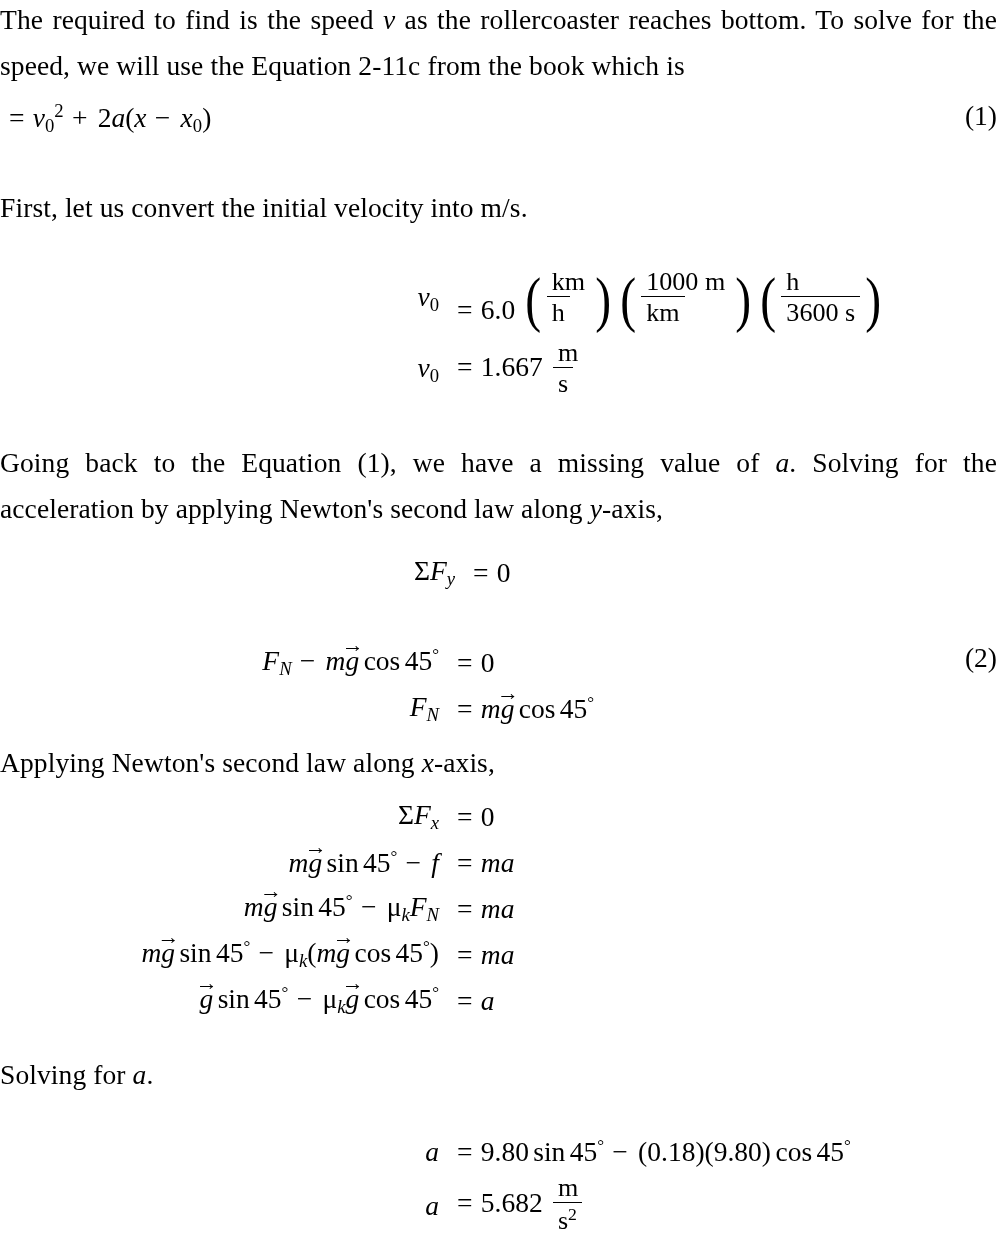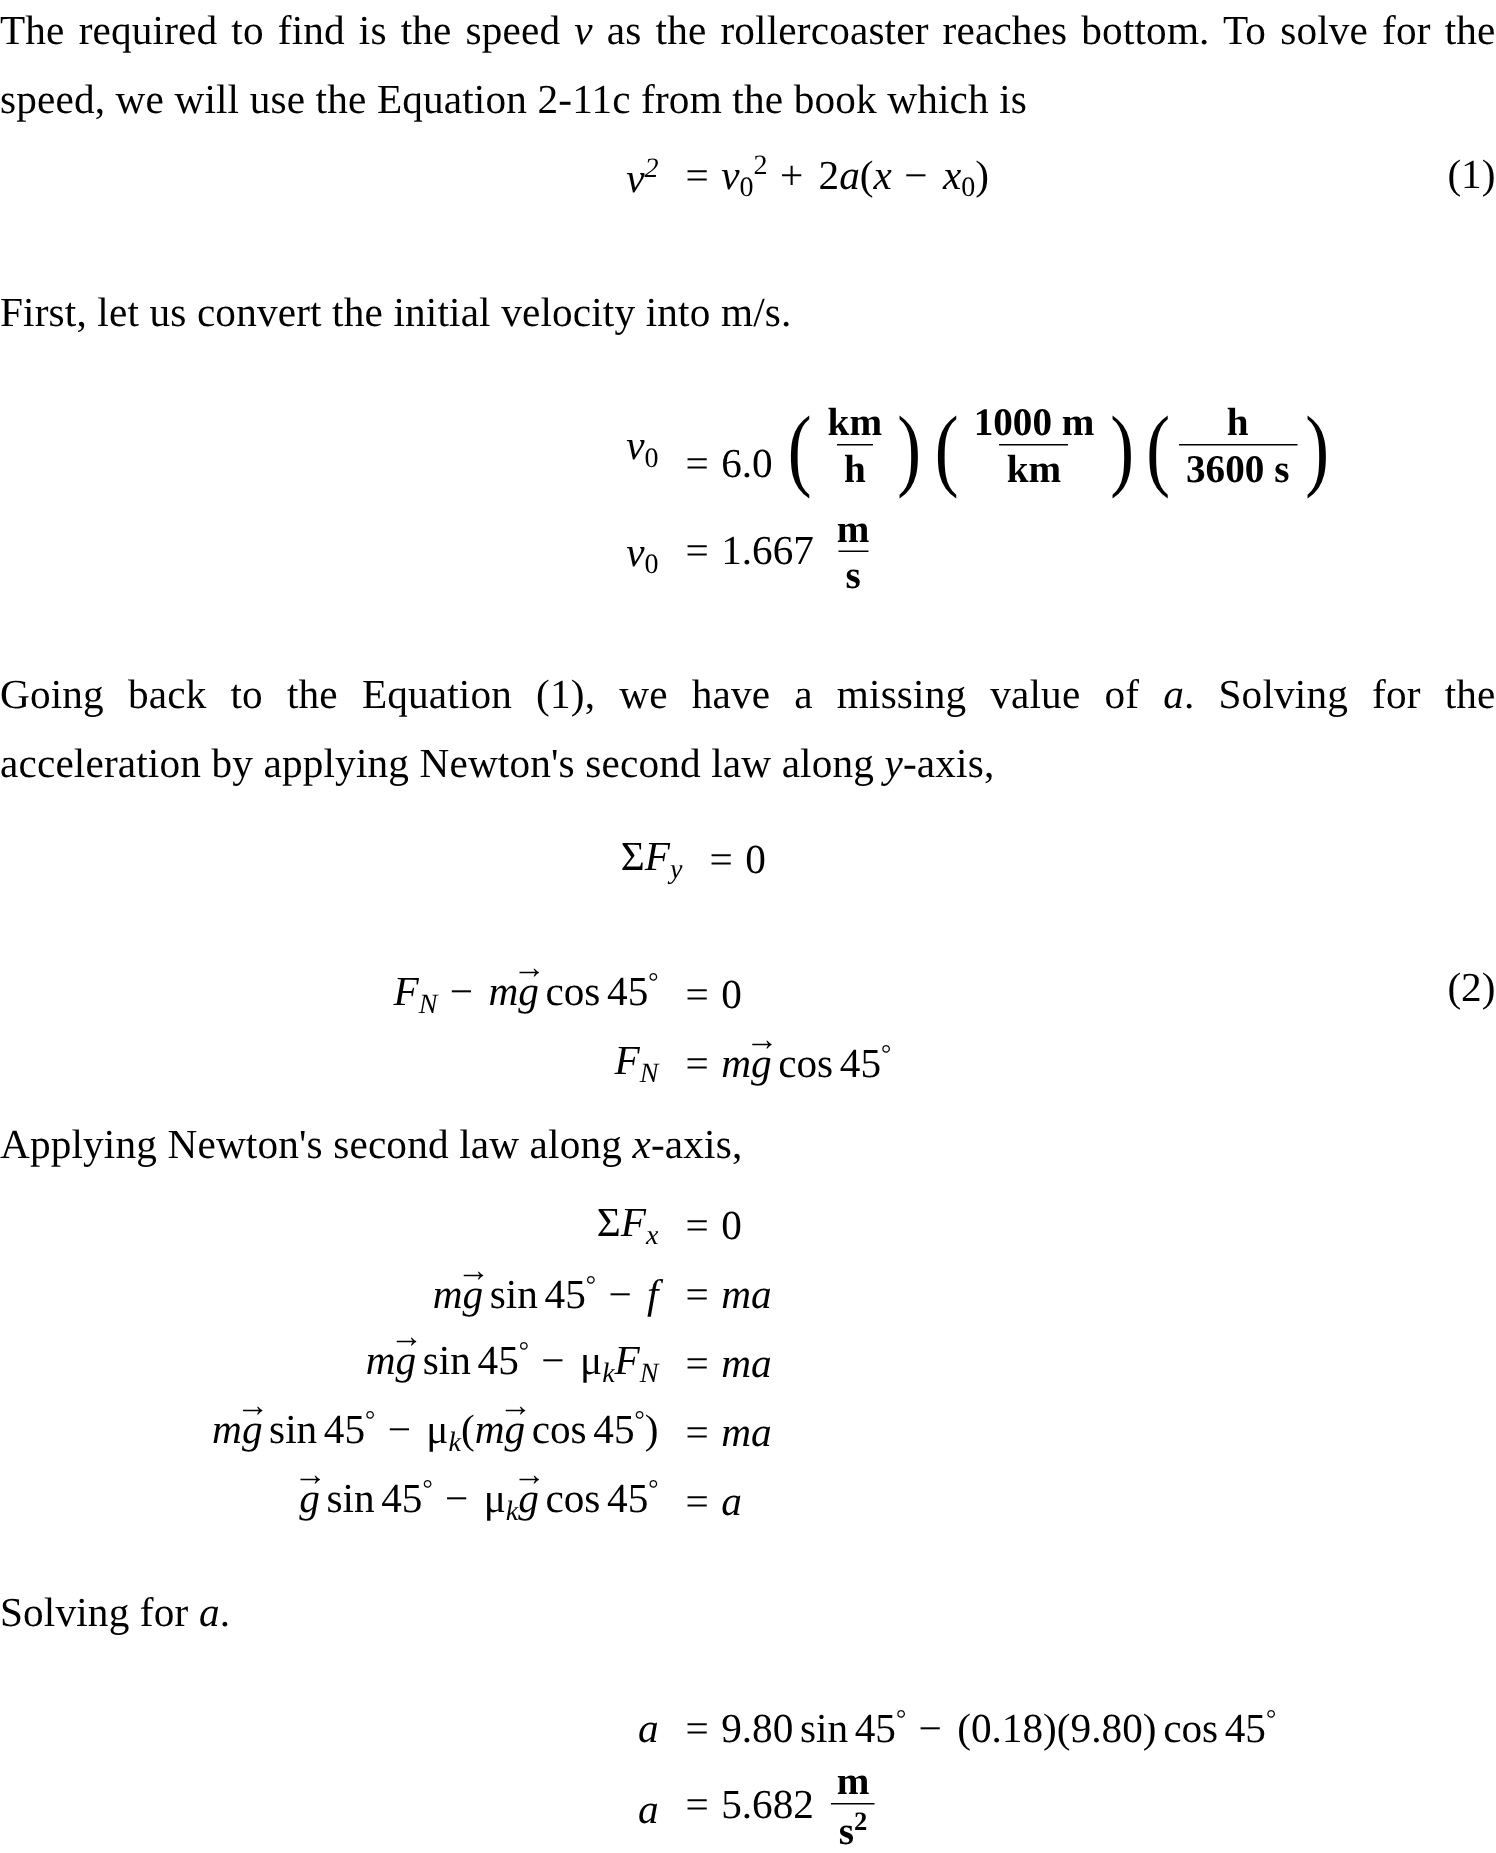--- a/index.html
+++ b/index.html
@@ -99,28 +99,27 @@
     font-style: normal;
     font-size: 0.80em;
     line-height: 1;
     pointer-events: none;
   }
 
   
   .frac {
     display: inline-flex;
     flex-direction: column;
-    align-items: center;
+    align-items: flex-start;
     vertical-align: middle;
     font-style: normal;
     line-height: 1.06;
     margin: 0 2px;
     position: relative;
     top: -0.06em;
-    font-weight: bold;
   }
   .frac .fnum { padding: 0 5px 1px 5px; font-size: 0.95em; }
   .frac .fden {
     padding: 2px 5px 0 5px;
     border-top: 1.6px solid #000;
     font-size: 0.95em;
   }
 
   
   .bigparen {
@@ -155,21 +154,20 @@
 <body>
 
 <div class="page">
 
   <div style="position:absolute; left:0px; top:-3px; width:997px;">
     <p class="para" style="margin:0;"><span>The required to find is the speed </span><span class="it">v</span><span> as the rollercoaster reaches bottom. To solve for the speed, we will use the Equation </span><span>2-11c</span><span> from the book which is</span></p>
   </div>
 
   <div class="mathblock" style="position:absolute; left:0px; top:100px; width:997px;">
     <div class="mrow">
-      <span class="lhs"><span>v</span><sup>2</sup></span>
       <span class="rhs"><span class="eqsign">=</span><span class="sp"></span><span>v</span><sub class="rmsub">0</sub><sup class="rmsup">2</sup><span class="sp"></span><span class="op">+</span><span class="sp"></span><span class="num">2</span><span>a</span><span class="rm">(</span><span>x</span><span class="sp"></span><span class="op">−</span><span class="sp"></span><span>x</span><sub class="rmsub">0</sub><span class="rm">)</span></span>
     </div>
     <span class="eqtag" style="top:0px;">(1)</span>
   </div>
 
   <div style="position:absolute; left:0px; top:185px; width:997px;">
     <p class="para nojust" style="margin:0;">First, let us convert the initial velocity into m/s.</p>
   </div>
 
   <div class="mathblock" style="position:absolute; left:0px; top:262px; width:997px;">

